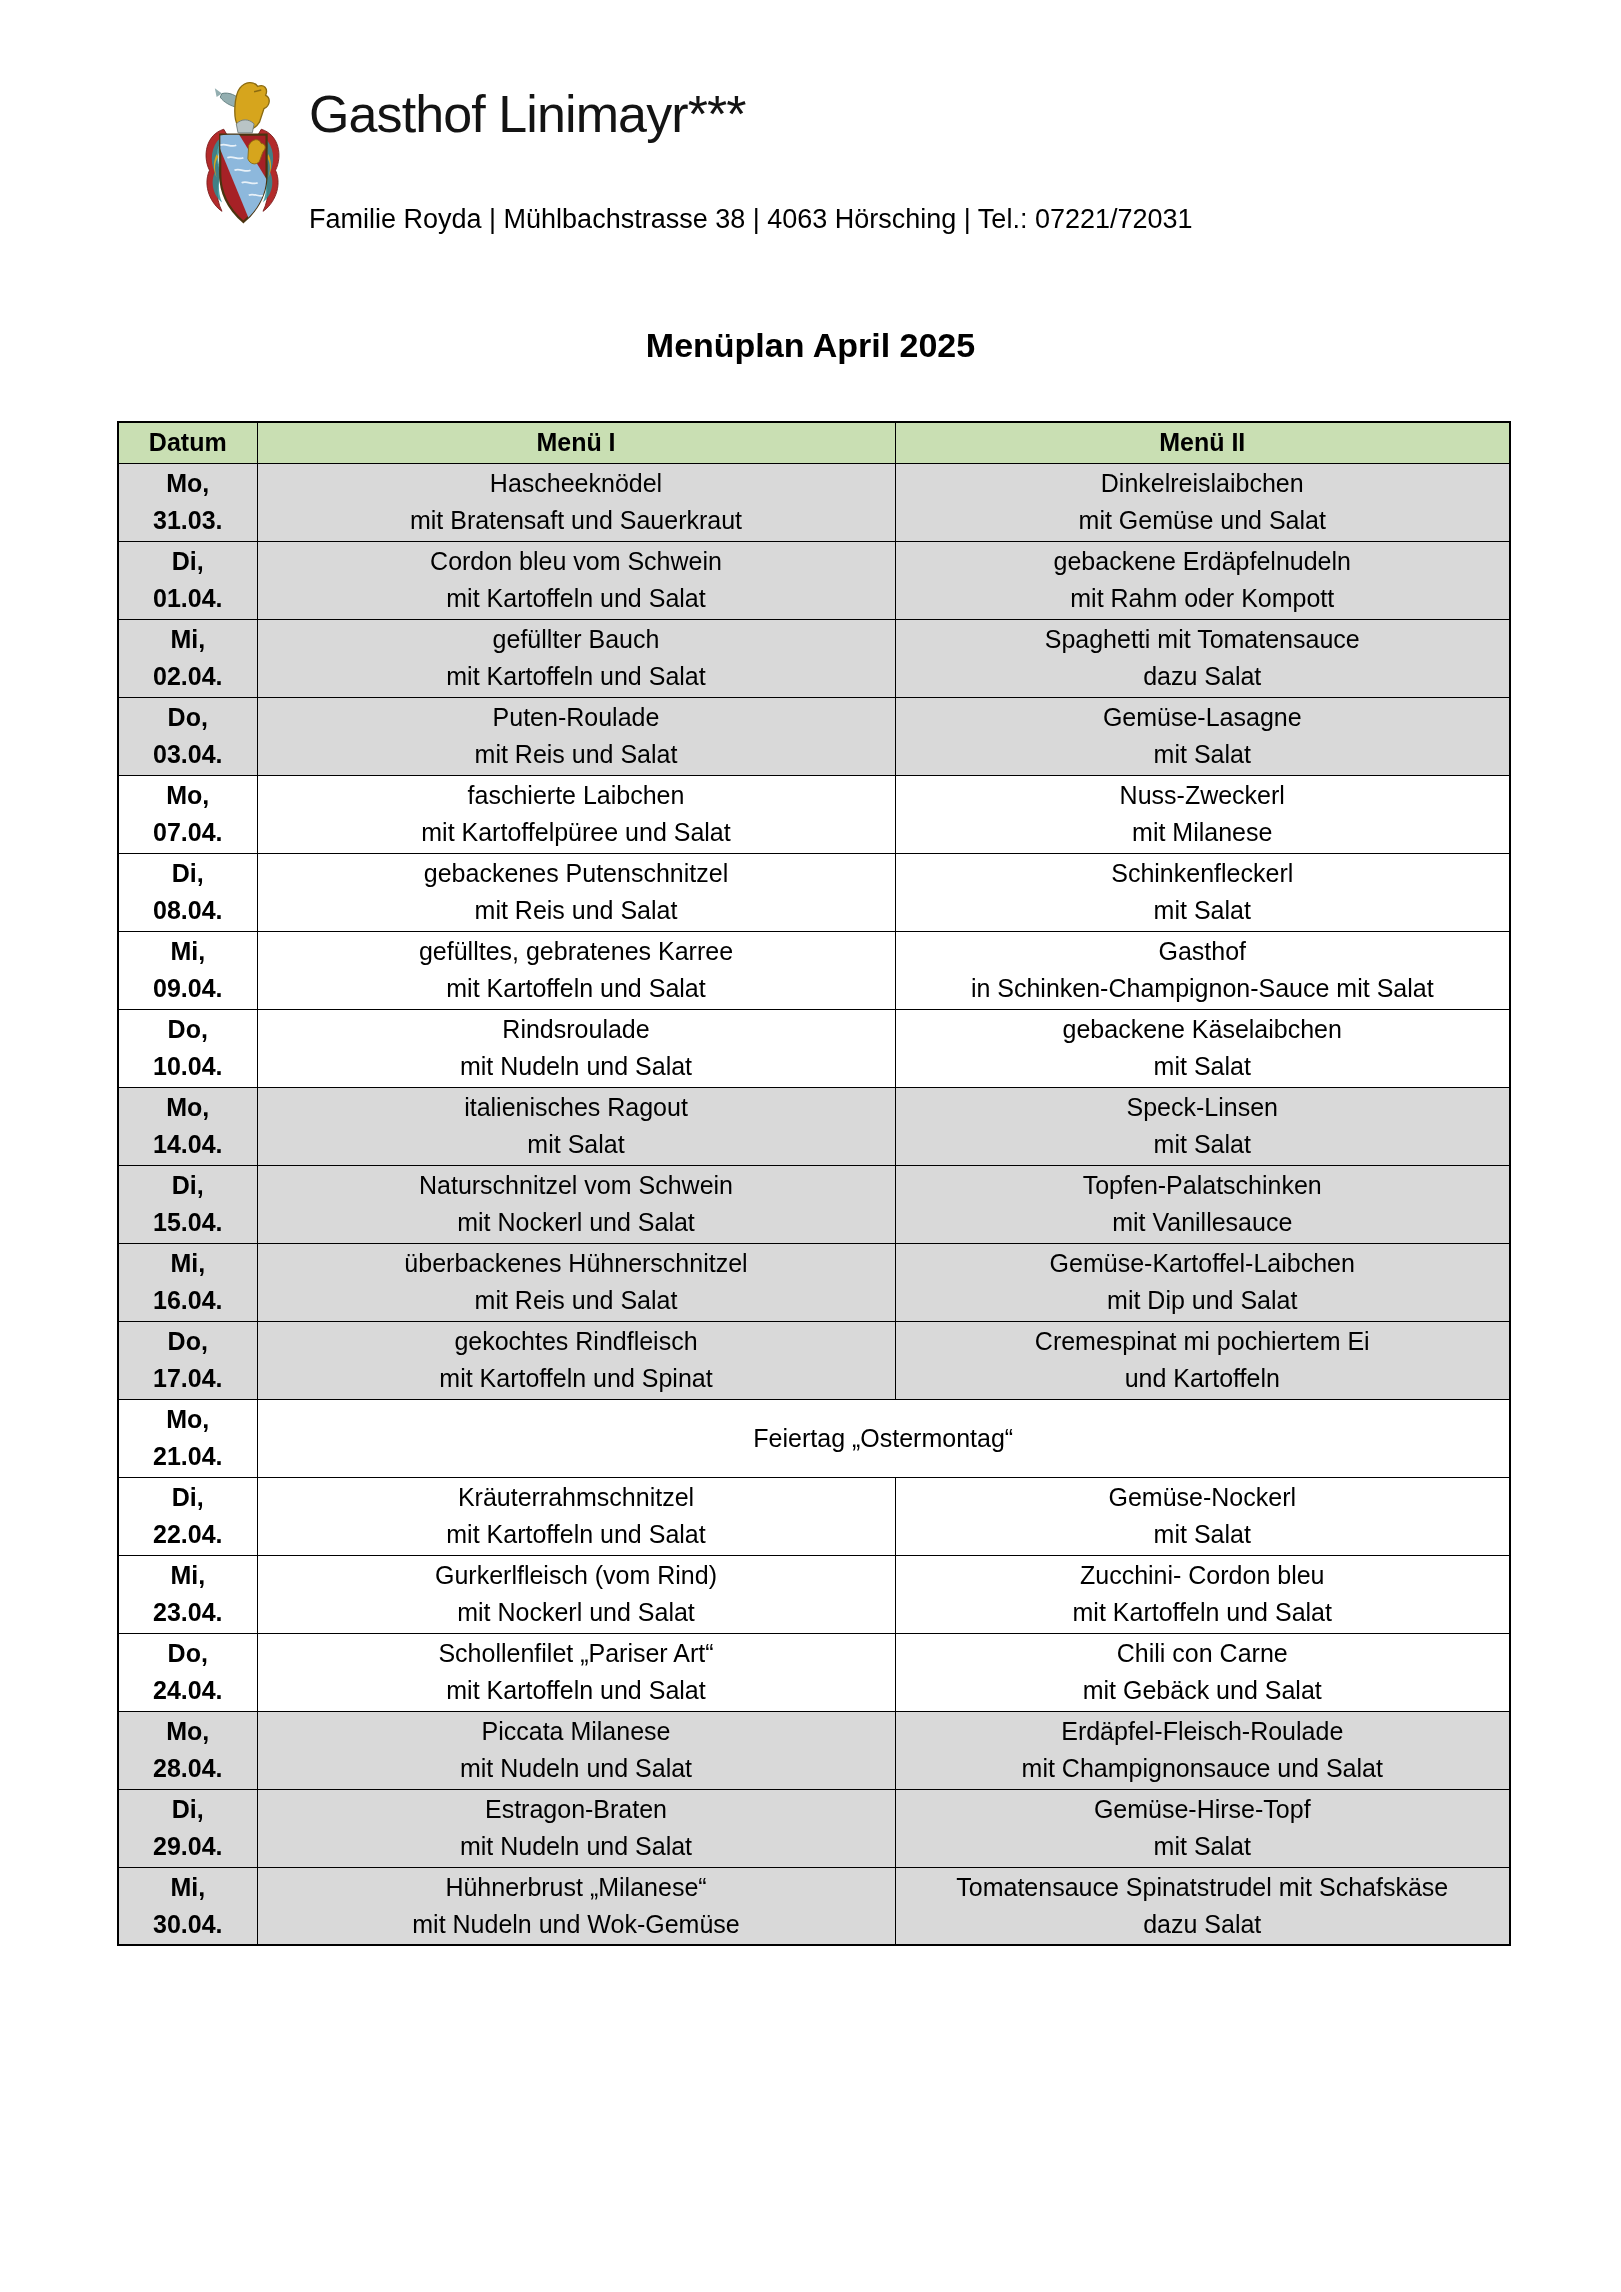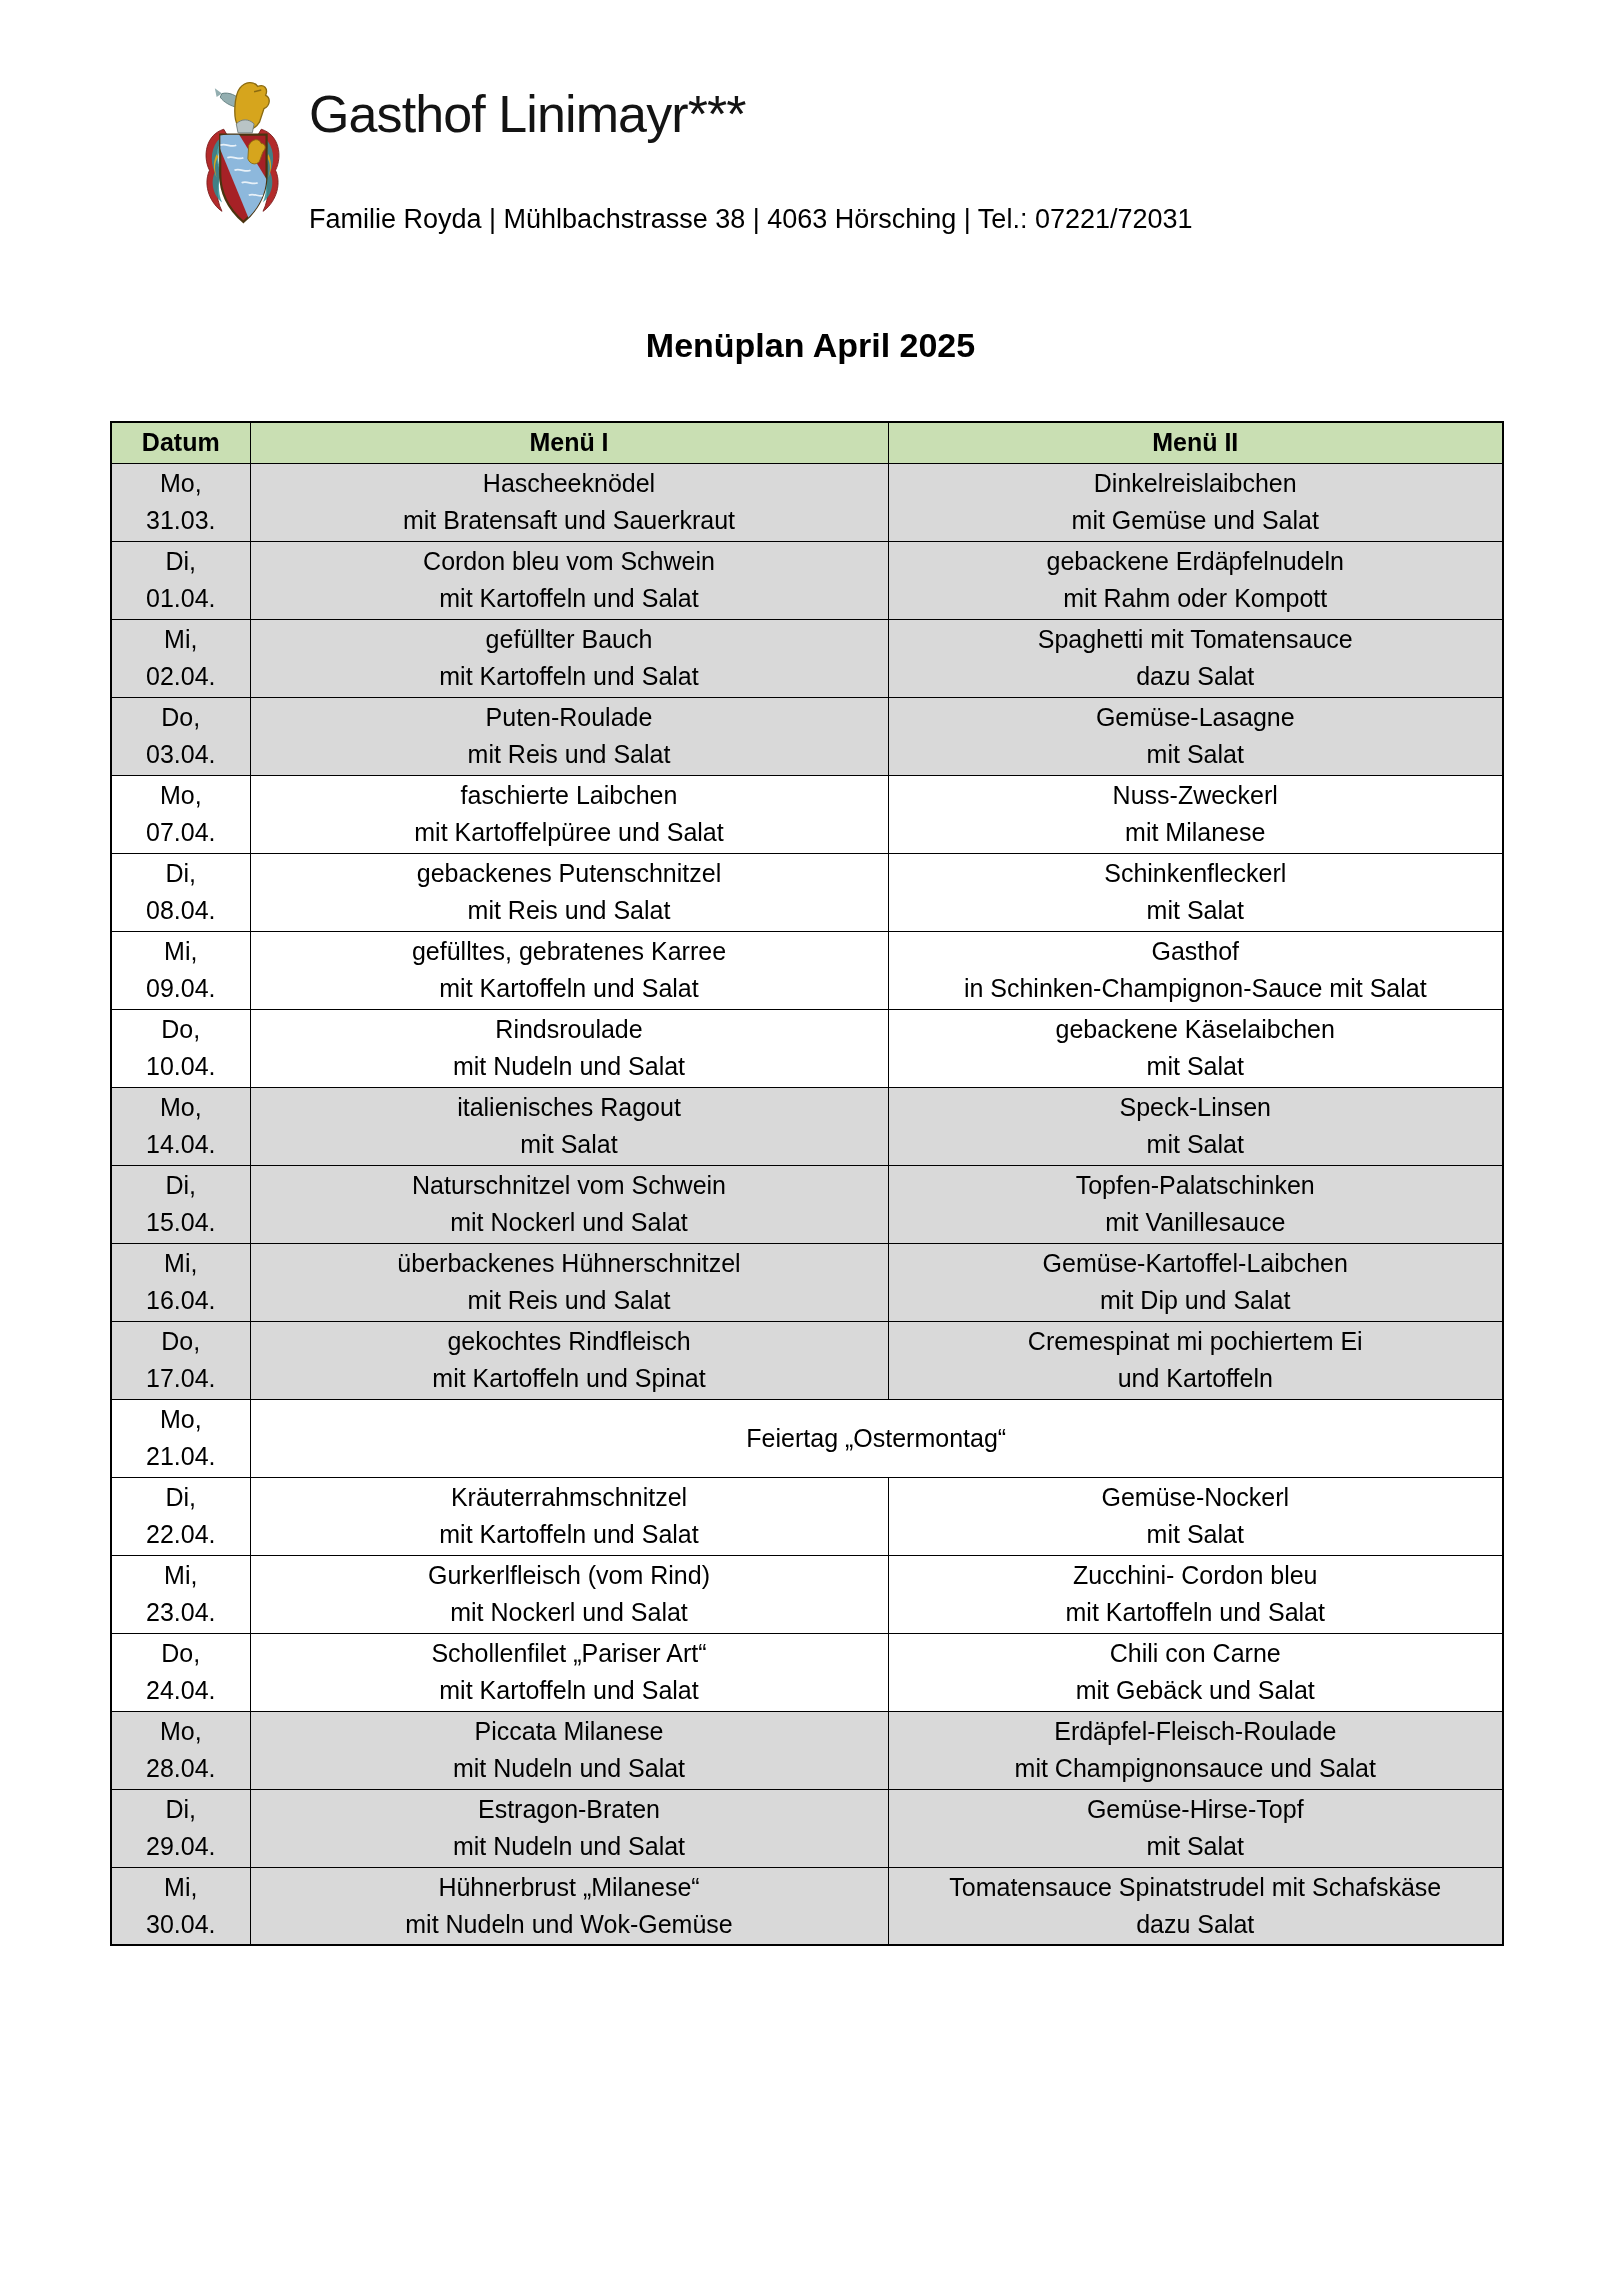--- a/index.html
+++ b/index.html
@@ -28,41 +28,41 @@
   }
 
   
   .doc-title {
     position:absolute; top:326px; left:0; width:100%;
     text-align:center; font-size:34px; font-weight:bold; color:#000;
   }
 
   
   table.menu {
-    position:absolute; left:110px; top:421px;
+    position:absolute; left:117px; top:421px;
     width:1392px;
     border-collapse:collapse; table-layout:fixed;
     border:2.7px solid #000;
   }
   table.menu th {
     height:41px;
     background:var(--header-green, #c9dfb3);
     border:1.8px solid #000;
     font-size:25px; font-weight:bold; text-align:center; vertical-align:middle;
   }
   table.menu td {
     height:78px;
     border:1.8px solid #000;
     background:#ffffff;
     text-align:center; vertical-align:middle;
     font-size:25px; padding:0 5.4px;
     overflow:hidden;
   }
   table.menu tr.shaded td { background:var(--row-gray, #d9d9d9); }
-  td.date-cell { font-weight:normal; }
+  td.date-cell { font-weight:bold; }
   table.menu td div { line-height:37px; }
   td.holiday-cell div { line-height:normal; }
 </style>
 </head>
 <body>
 
 <div class="page">
 
   <svg class="logo" viewBox="0 0 102 172" xmlns="http://www.w3.org/2000/svg" aria-hidden="true">
 

